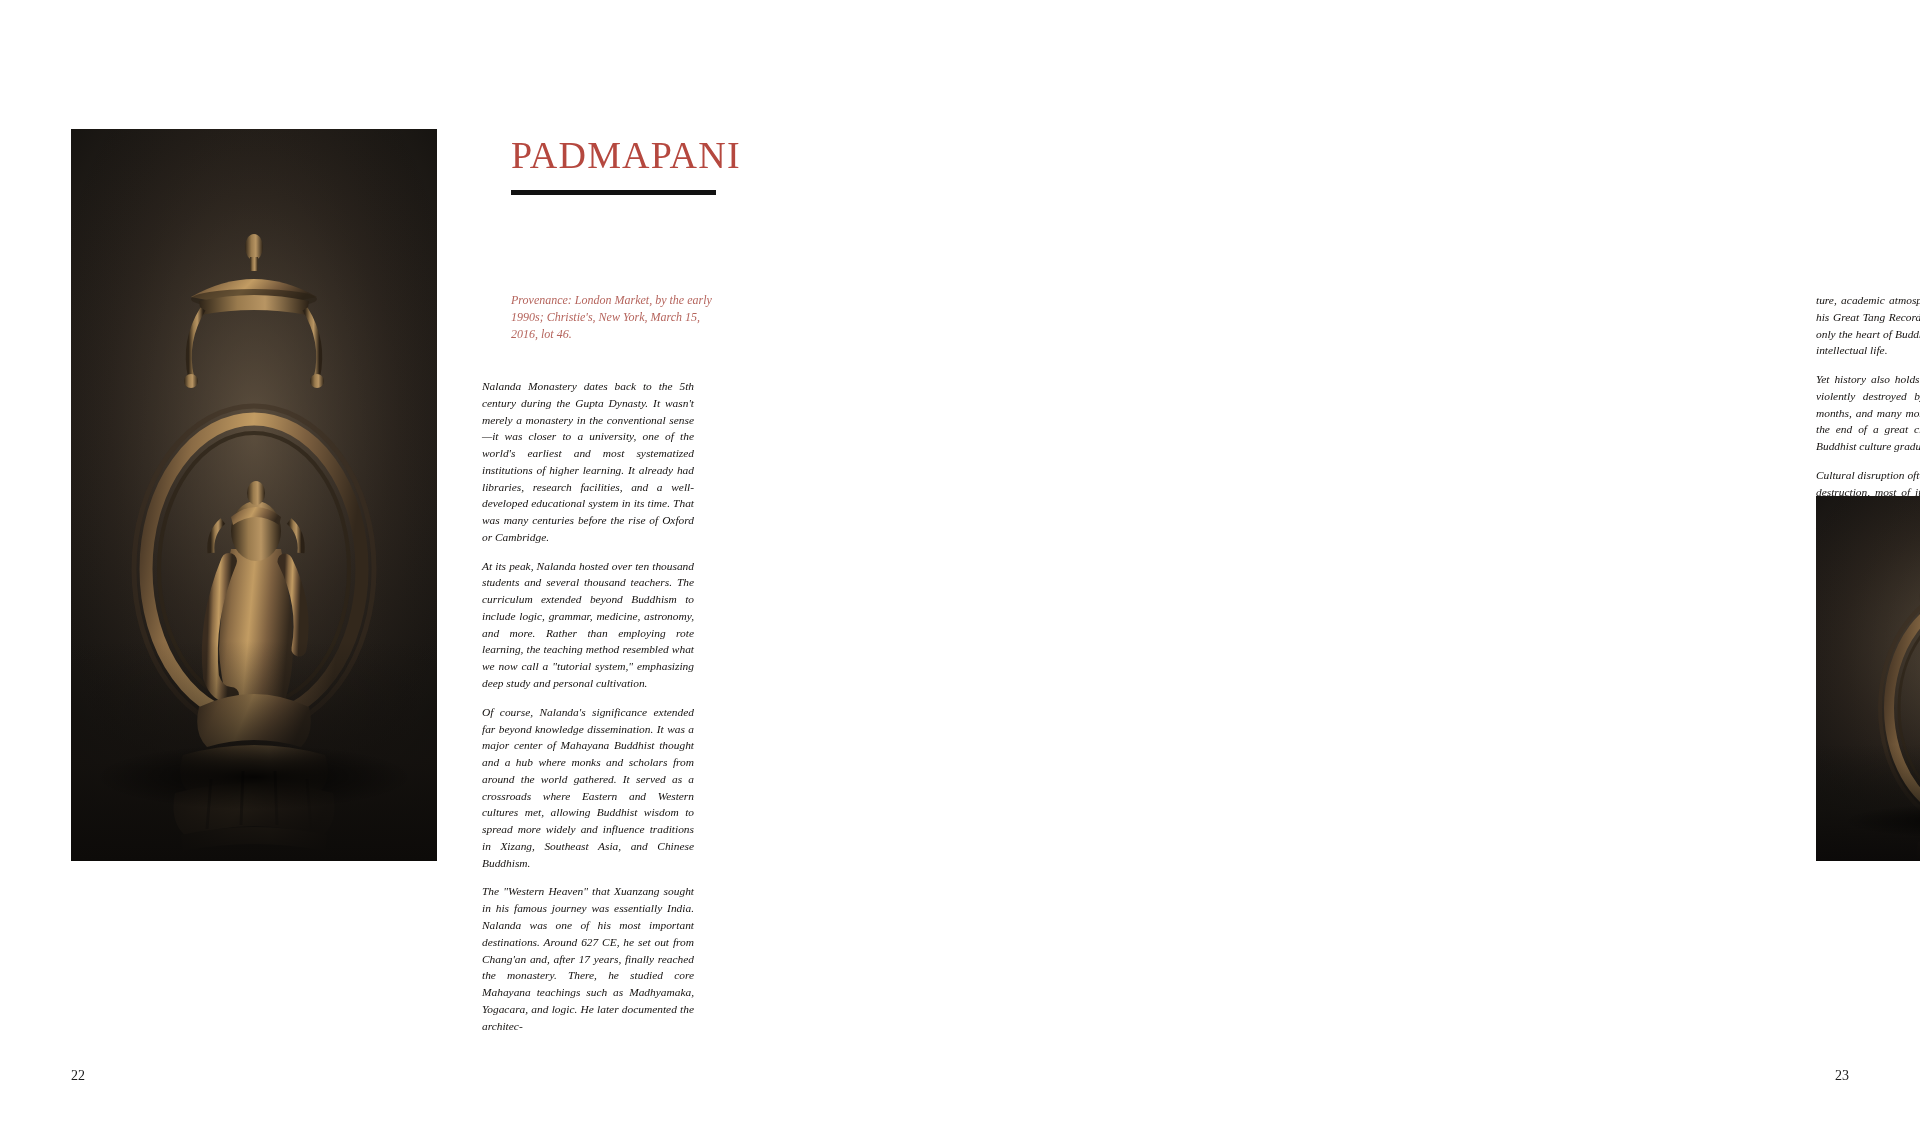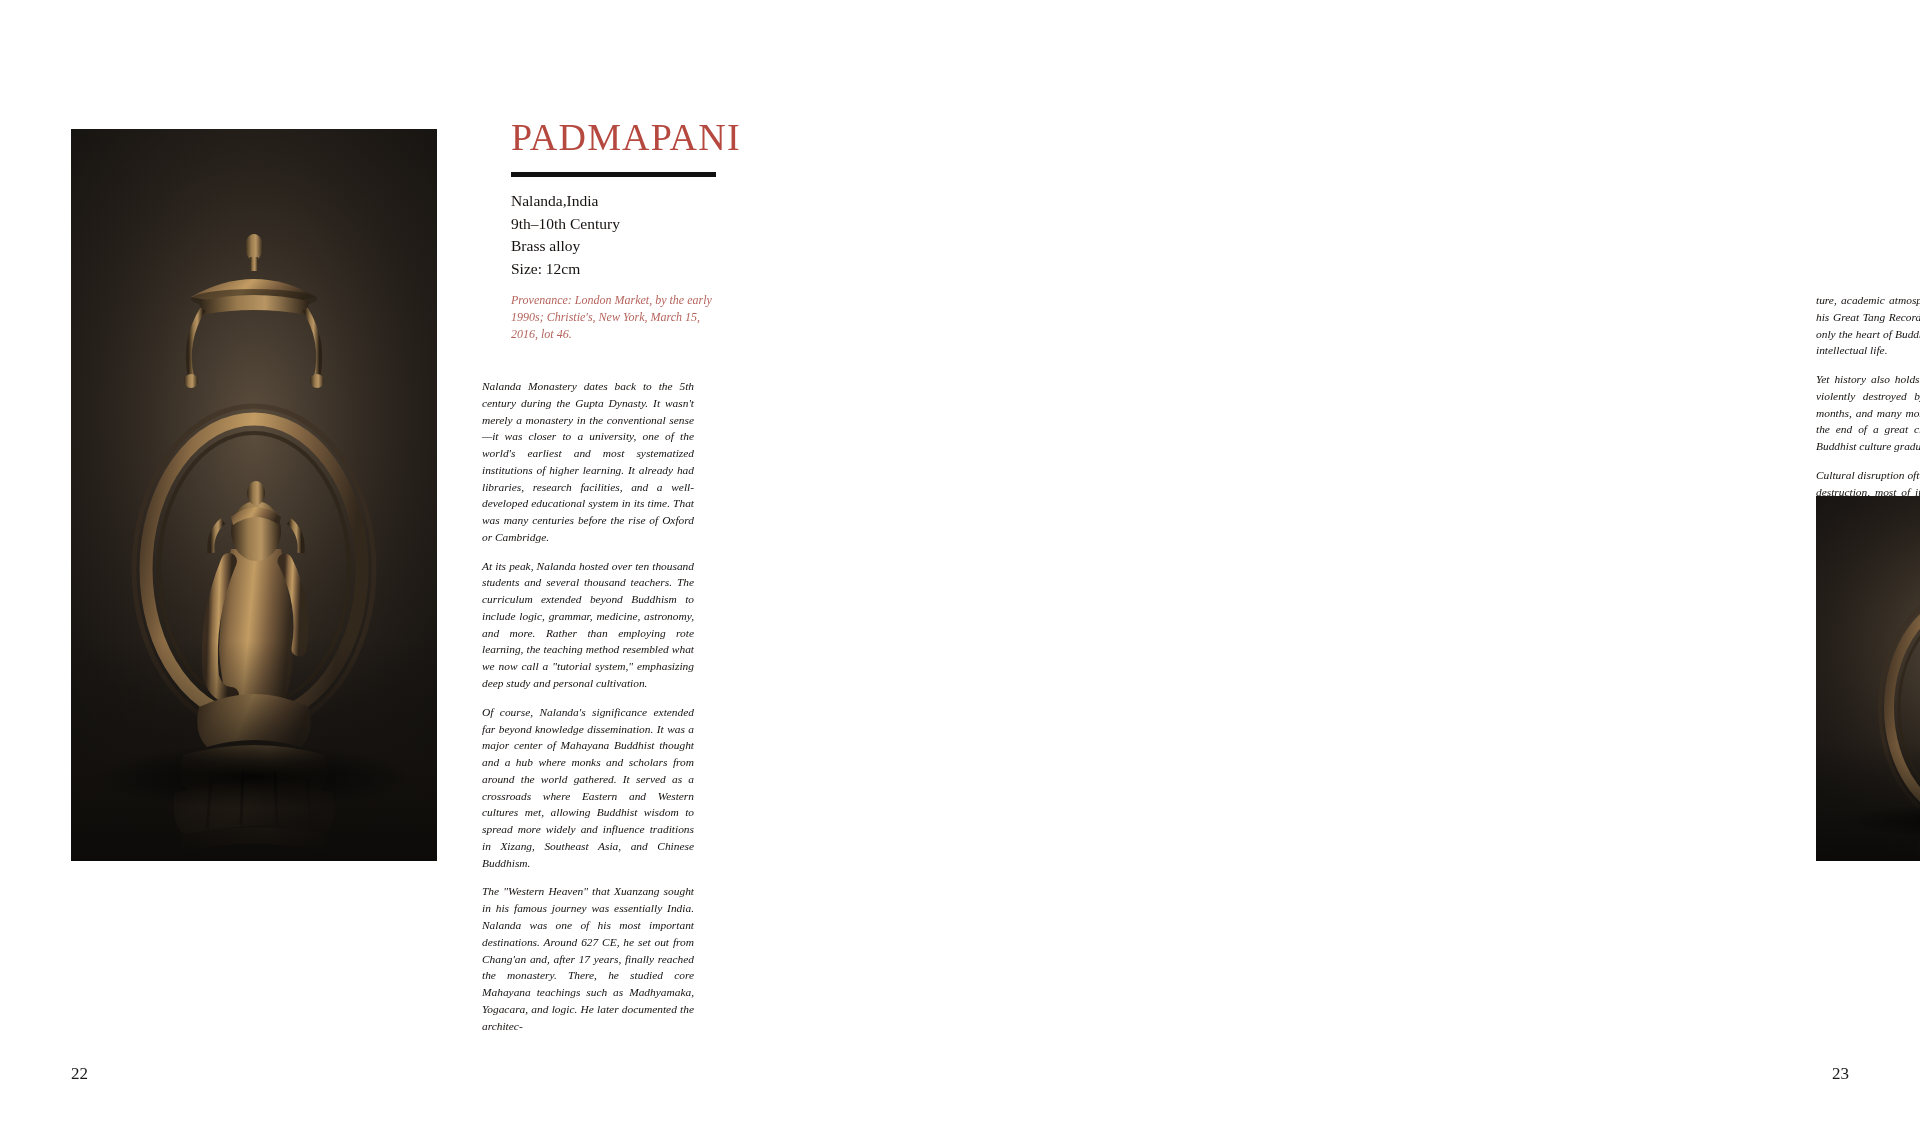--- a/index.html
+++ b/index.html
@@ -80,21 +80,21 @@
     height: 10%;
     background: radial-gradient(ellipse at 50% 50%, rgba(0,0,0,0.8) 0%, rgba(0,0,0,0) 70%);
   }
 
   
   .statue { position: absolute; left: 0; top: 0; width: 100%; height: 100%; }
 
   .title-block {
     position: absolute;
     left: 511px;
-    top: 118px;
+    top: 136px;
     width: 215px;
   }
   .artwork-title {
     font-family: "Liberation Serif", "DejaVu Serif", serif;
     font-size: 38px;
     letter-spacing: 1.2px;
     color: #b5483f;
     line-height: 1.05;
     margin: 0;
     font-weight: 400;
@@ -146,21 +146,21 @@
   .col-2 {
     position: absolute;
     left: 856px;
     top: 292px;
     width: 313px;
   }
 
   .folio {
     position: absolute;
     bottom: 47px;
-    font-size: 17px;
+    font-size: 14px;
     color: #1a1a1a;
     font-style: normal;
   }
   .folio-left  { left: 71px; }
   .folio-right { right: 71px; margin-top: 44px; }
 </style>
 </head>
 <body>
 
 <div class="spread">
@@ -233,26 +233,20 @@
 
         <path d="M110 706 Q183 690 256 706 L254 722 Q183 708 112 722 Z" fill="url(#bronze2)"></path>
       </svg>
       <div class="floor"></div>
       <div class="shadow"></div>
     </div>
 
     <div class="title-block">
       <h1 class="artwork-title">PADMAPANI</h1>
       <div class="title-rule"></div>
-      <div class="meta-list">
-        <div>Nalanda,India</div>
-        <div>9th–10th Century</div>
-        <div>Brass alloy</div>
-        <div>Size: 12cm</div>
-      </div>
     </div>
 
     <div class="provenance">Provenance:  London Market, by the early 1990s; Christie's, New York, March 15, 2016, lot 46.</div>
 
     <div class="col col-1">
       <p>Nalanda Monastery dates back to the 5th century during the Gupta Dynasty. It wasn't merely a monastery in the conventional sense—it was closer to a university, one of the world's earliest and most systematized institutions of higher learning. It already had libraries, research facilities, and a well-developed educational system in its time. That was many centuries before the rise of Oxford or Cambridge.</p>
       <p>At its peak, Nalanda hosted over ten thousand students and several thousand teachers. The curriculum extended beyond Buddhism to include logic, grammar, medicine, astronomy, and more. Rather than employing rote learning, the teaching method resembled what we now call a "tutorial system," emphasizing deep study and personal cultivation.</p>
       <p>Of course, Nalanda's significance extended far beyond knowledge dissemination. It was a major center of Mahayana Buddhist thought and a hub where monks and scholars from around the world gathered. It served as a crossroads where Eastern and Western cultures met, allowing Buddhist wisdom to spread more widely and influence traditions in Xizang, Southeast Asia, and Chinese Buddhism.</p>
       <p>The "Western Heaven" that Xuanzang sought in his famous journey was essentially India. Nalanda was one of his most important destinations. Around 627 CE, he set out from Chang'an and, after 17 years, finally reached the monastery. There, he studied core Mahayana teachings such as Madhyamaka, Yogacara, and logic. He later documented the architec-</p>
     </div>

